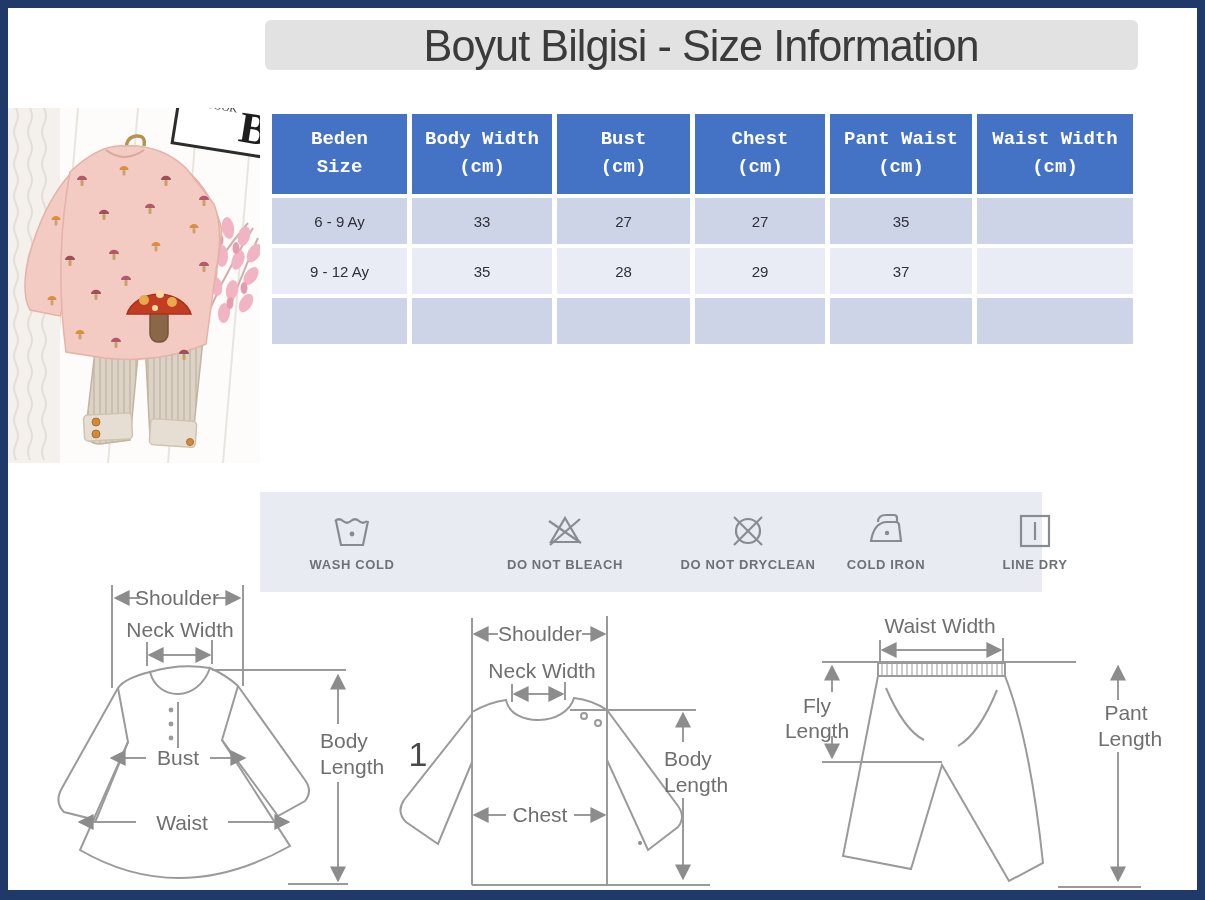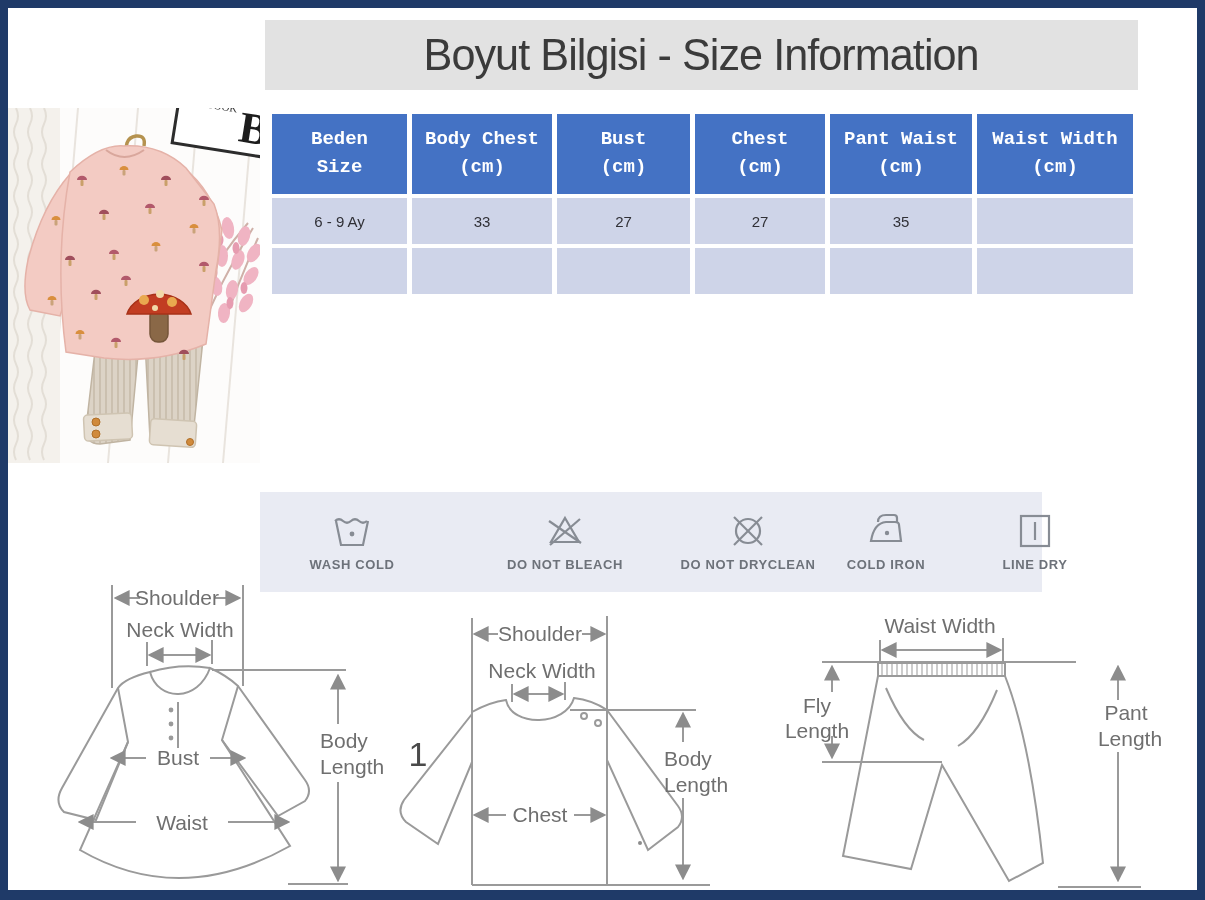--- a/index.html
+++ b/index.html
@@ -1,20 +1,20 @@
 <!DOCTYPE html>
 <html><head>
 <meta charset="utf-8">
 <style>
   html,body{margin:0;padding:0;background:#ffffff;font-family:"Liberation Sans",sans-serif;}
   .stage{position:relative;width:1189px;height:882px;border:8px solid #1f3a68;border-bottom-width:10px;background:#ffffff;overflow:hidden;}
   .abs{position:absolute;}
 
   
-  .title-bar{left:257px;top:12px;width:873px;height:70px;background:#e2e2e2;display:flex;align-items:center;justify-content:center;}
+  .title-bar{left:257px;top:12px;width:873px;height:50px;background:#e2e2e2;display:flex;align-items:flex-start;justify-content:center;border-radius:6px;}
   .title-bar span{font-size:45px;color:#3b3b3b;letter-spacing:-1px;transform:scaleX(.96);white-space:nowrap;}
 
   
   .size-table{left:259px;top:102px;width:871px;border-collapse:separate;border-spacing:5px 4px;table-layout:fixed;}
   .size-table td{text-align:center;vertical-align:middle;padding:0;}
   .size-table .hd{background:#4472c4;color:#ffffff;font-weight:bold;font-size:19px;height:80px;line-height:1.45;font-family:Liberation Mono, monospace;}
   .size-table .r-dark td{background:#ced4e8;}
   .size-table .r-light td{background:#e9ebf5;}
   .size-table .dc{font-size:15px;color:#303036;height:46px;}
 
@@ -171,21 +171,21 @@
         <col style="width:142px">
         <col style="width:156px">
     </colgroup>
     <tbody>
         <tr>
       <td class="hd">
             <div>Beden</div>
             <div>Size</div>
           </td>
       <td class="hd">
-            <div>Body Chest</div>
+            <div>Body Width</div>
             <div>(cm)</div>
           </td>
       <td class="hd">
             <div>Bust</div>
             <div>(cm)</div>
           </td>
       <td class="hd">
             <div>Chest</div>
             <div>(cm)</div>
           </td>
@@ -197,20 +197,28 @@
             <div>Waist Width</div>
             <div>(cm)</div>
           </td>
     </tr>
     <tr class="r-dark">
       <td class="dc">6 - 9 Ay</td>
       <td class="dc">33</td>
       <td class="dc">27</td>
       <td class="dc">27</td>
       <td class="dc">35</td>
+      <td class="dc"></td>
+    </tr>
+    <tr class="r-light">
+      <td class="dc">9 - 12 Ay</td>
+      <td class="dc">35</td>
+      <td class="dc">28</td>
+      <td class="dc">29</td>
+      <td class="dc">37</td>
       <td class="dc"></td>
     </tr>
     <tr class="r-dark">
       <td class="dc"></td>
       <td class="dc"></td>
       <td class="dc"></td>
       <td class="dc"></td>
       <td class="dc"></td>
       <td class="dc"></td>
     </tr>

